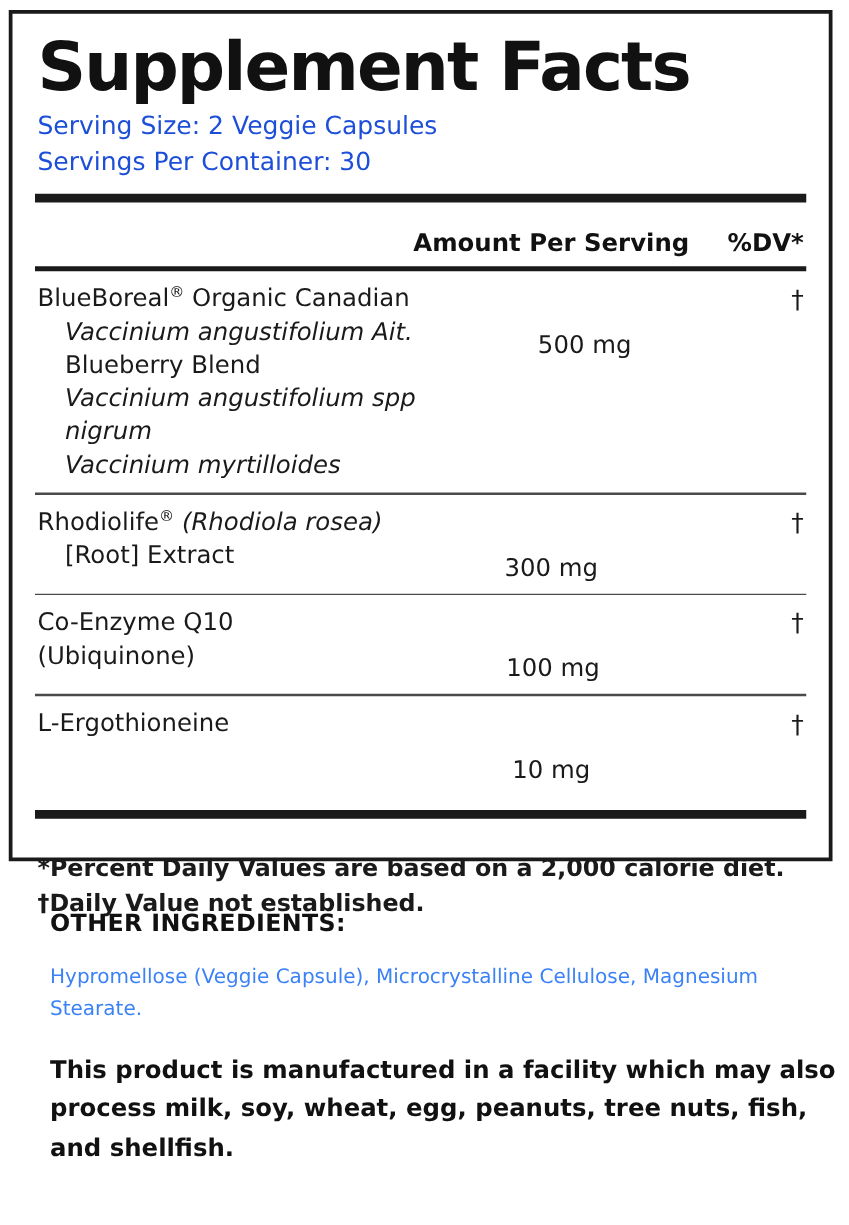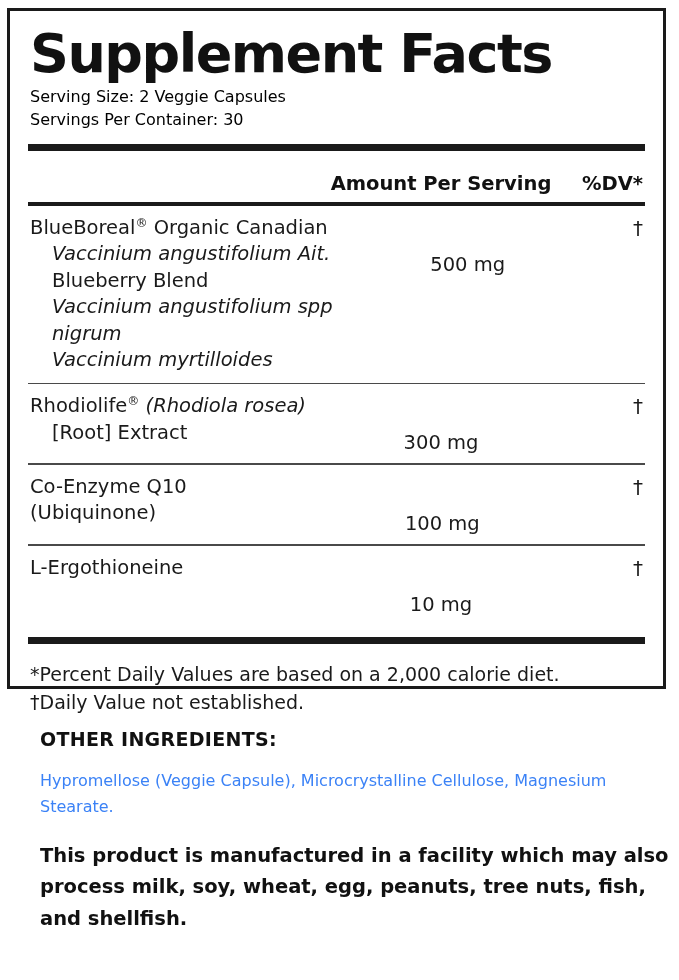--- a/index.html
+++ b/index.html
@@ -39,24 +39,24 @@
   }
   .facts-title {
     font-size: 54px;
     font-weight: bold;
     letter-spacing: -1.5px;
     line-height: 1.06;
     margin: 2px 0 4px 2px;
     color: #111111;
   }
   .serving-line {
-    font-size: 16px;
+    font-size: 20px;
     line-height: 1.42;
     margin-left: 2px;
-    color: #000000;
+    color: #1d4ed8;
   }
 
   .rule-heavy {
     height: 7px;
     background: #1a1a1a;
     margin: 12px 0 0 0;
   }
   .rule-medium {
     height: 4px;
     background: #1a1a1a;
@@ -130,21 +130,22 @@
   sup.reg {
     font-size: 0.62em;
     vertical-align: super;
     line-height: 0;
   }
   .dagger {
     font-size: 20px;
   }
 
   .footnotes {
-    padding: 16px 0 0 2px;
+    padding: 26px 0 0 2px;
+    font-weight: bold;
   }
   .footnote {
     font-size: 19px;
     line-height: 1.5;
     color: #1a1a1a;
   }
 
   
   .other-block {
     position: absolute;

